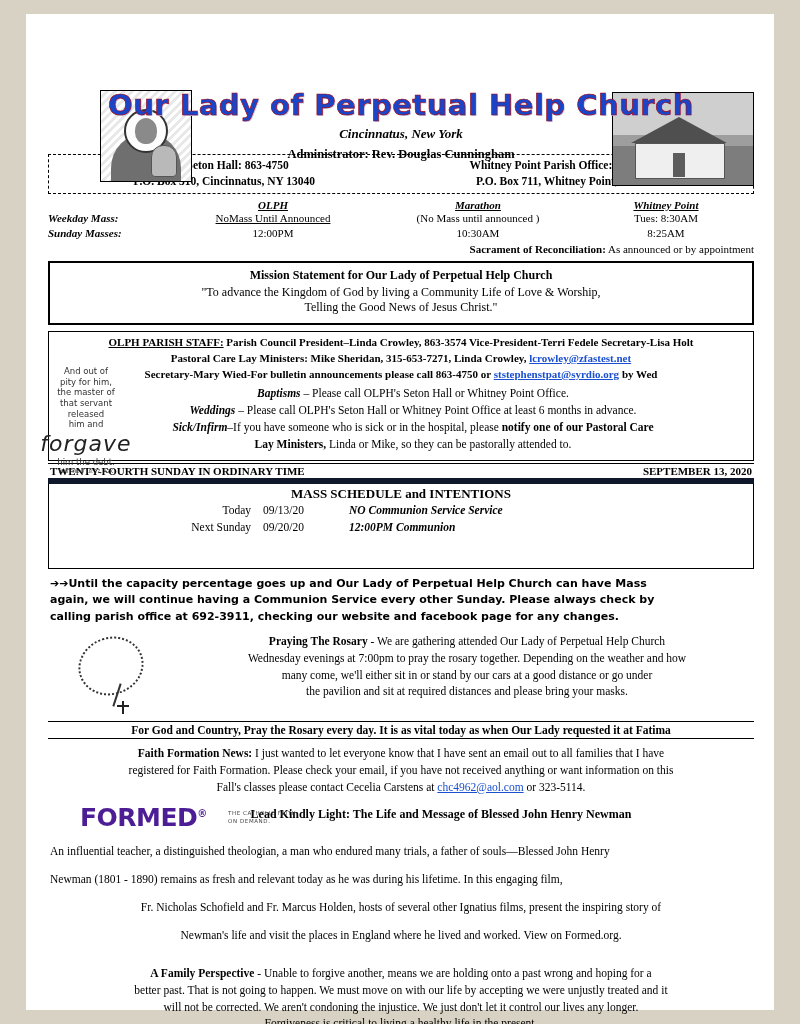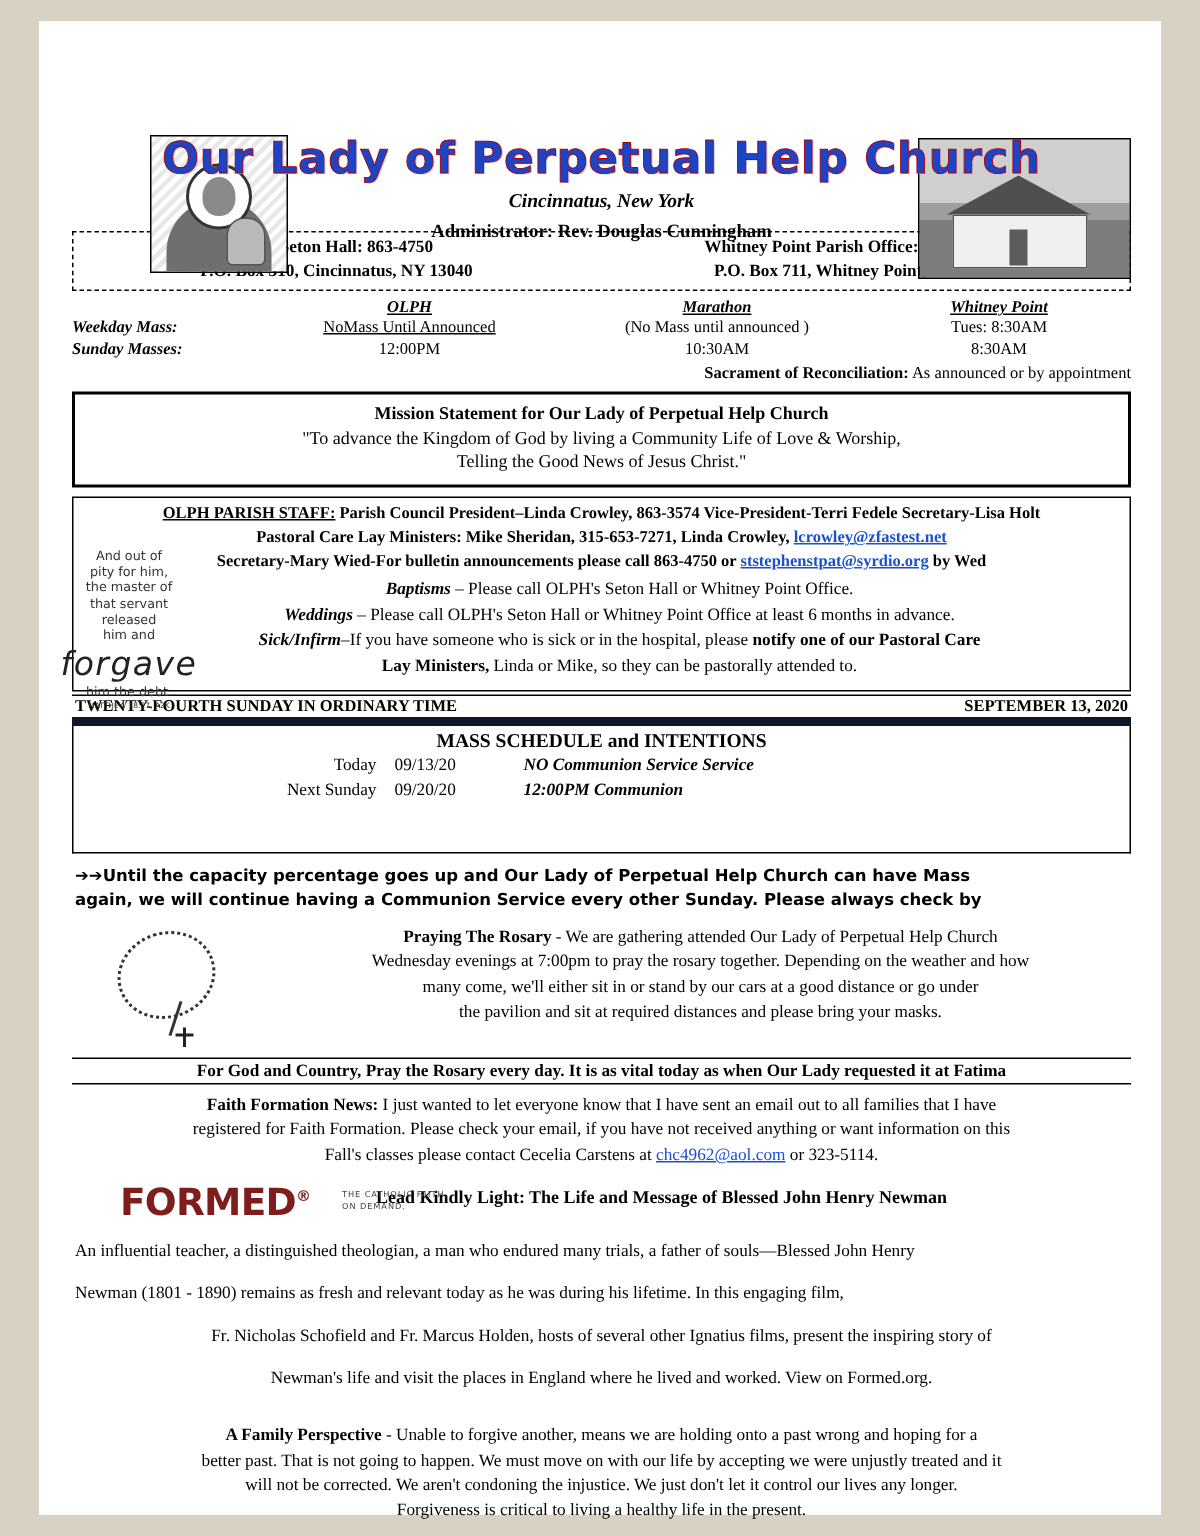--- a/index.html
+++ b/index.html
@@ -449,21 +449,21 @@
     padding-top: 12px;
     min-height: 24px;
   }
   .formed-logo {
     position: absolute;
     left: 32px;
     top: 8px;
     font-family: "DejaVu Sans", sans-serif;
     font-weight: bold;
     font-size: 25px;
-    color: #7f1d1d;
+    color: #4c1d95;
     letter-spacing: -0.5px;
   }
   .formed-logo sup { font-size: 10px; vertical-align: super; }
   .formed-sub {
     position: absolute;
     left: 180px;
     top: 14px;
     font-family: "DejaVu Sans", sans-serif;
     font-size: 5.5px;
     color: #444;
@@ -532,21 +532,21 @@
         <div class="mt-row">
           <div class="mt-c0">Weekday Mass:</div>
           <div class="mt-c1" style="text-decoration:underline;">NoMass Until Announced</div>
           <div class="mt-c2">(No Mass until announced )</div>
           <div class="mt-c3">Tues: 8:30AM</div>
         </div>
         <div class="mt-row">
           <div class="mt-c0">Sunday Masses:</div>
           <div class="mt-c1">12:00PM</div>
           <div class="mt-c2">10:30AM</div>
-          <div class="mt-c3">8:30AM</div>
+          <div class="mt-c3">8:25AM</div>
         </div>
         <div class="reconciliation">
           <b>Sacrament of Reconciliation:</b>
           <span>As announced or by appointment</span>
         </div>
       </div>
 
       <div class="mission">
         <div class="mission-title">Mission Statement for Our Lady of Perpetual Help Church</div>
         <div class="mission-line">"To advance the Kingdom of God by living a Community Life of Love &amp; Worship,</div>
@@ -596,20 +596,21 @@
         <div class="ms-row">
           <div class="ms-c0">Next Sunday</div>
           <div class="ms-c1">09/20/20</div>
           <div class="ms-c2">12:00PM   Communion</div>
         </div>
       </div>
 
       <div class="capacity">
         <div>➔➔Until the capacity percentage goes up and Our Lady of Perpetual Help Church can have Mass</div>
         <div>again, we will continue having a Communion Service every other Sunday. Please always check by</div>
+        <div>calling parish office at 692-3911, checking our website and facebook page for any changes.</div>
       </div>
 
       <div class="rosary-block">
         <div class="rosary-art">
           <div class="loop"></div>
           <div class="tail"></div>
           <div class="cross-v"></div>
           <div class="cross-h"></div>
         </div>
         <div class="rosary-text">

